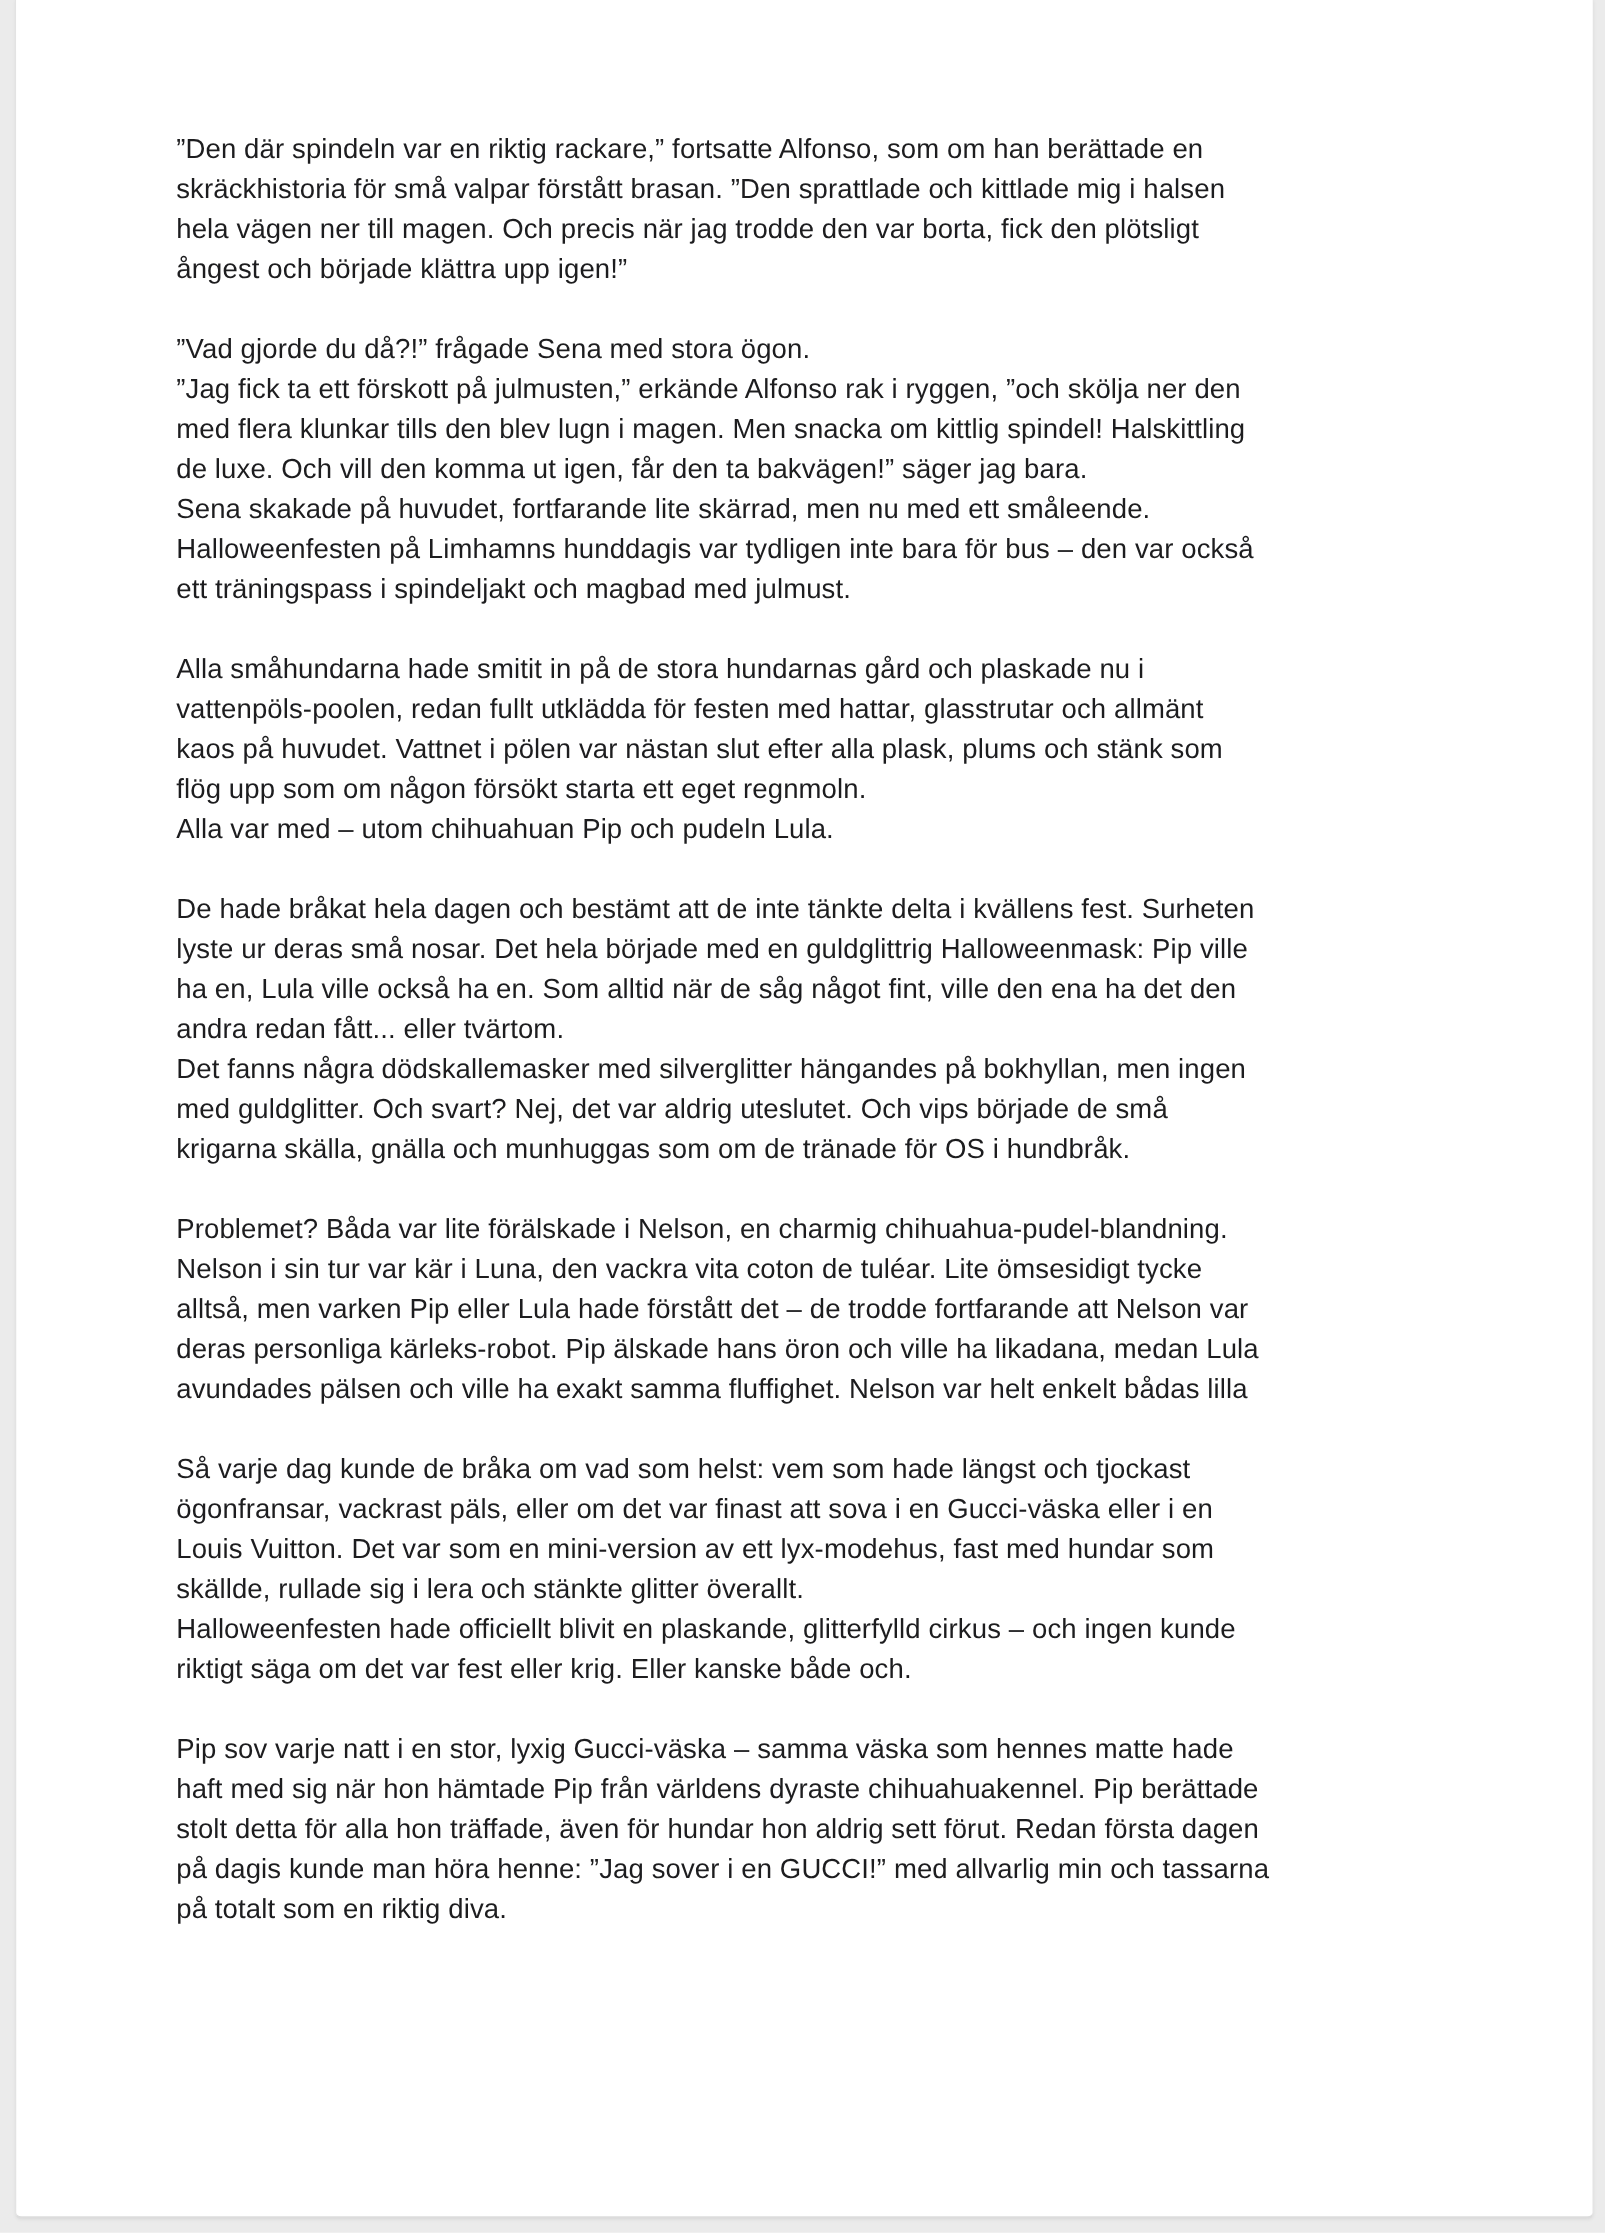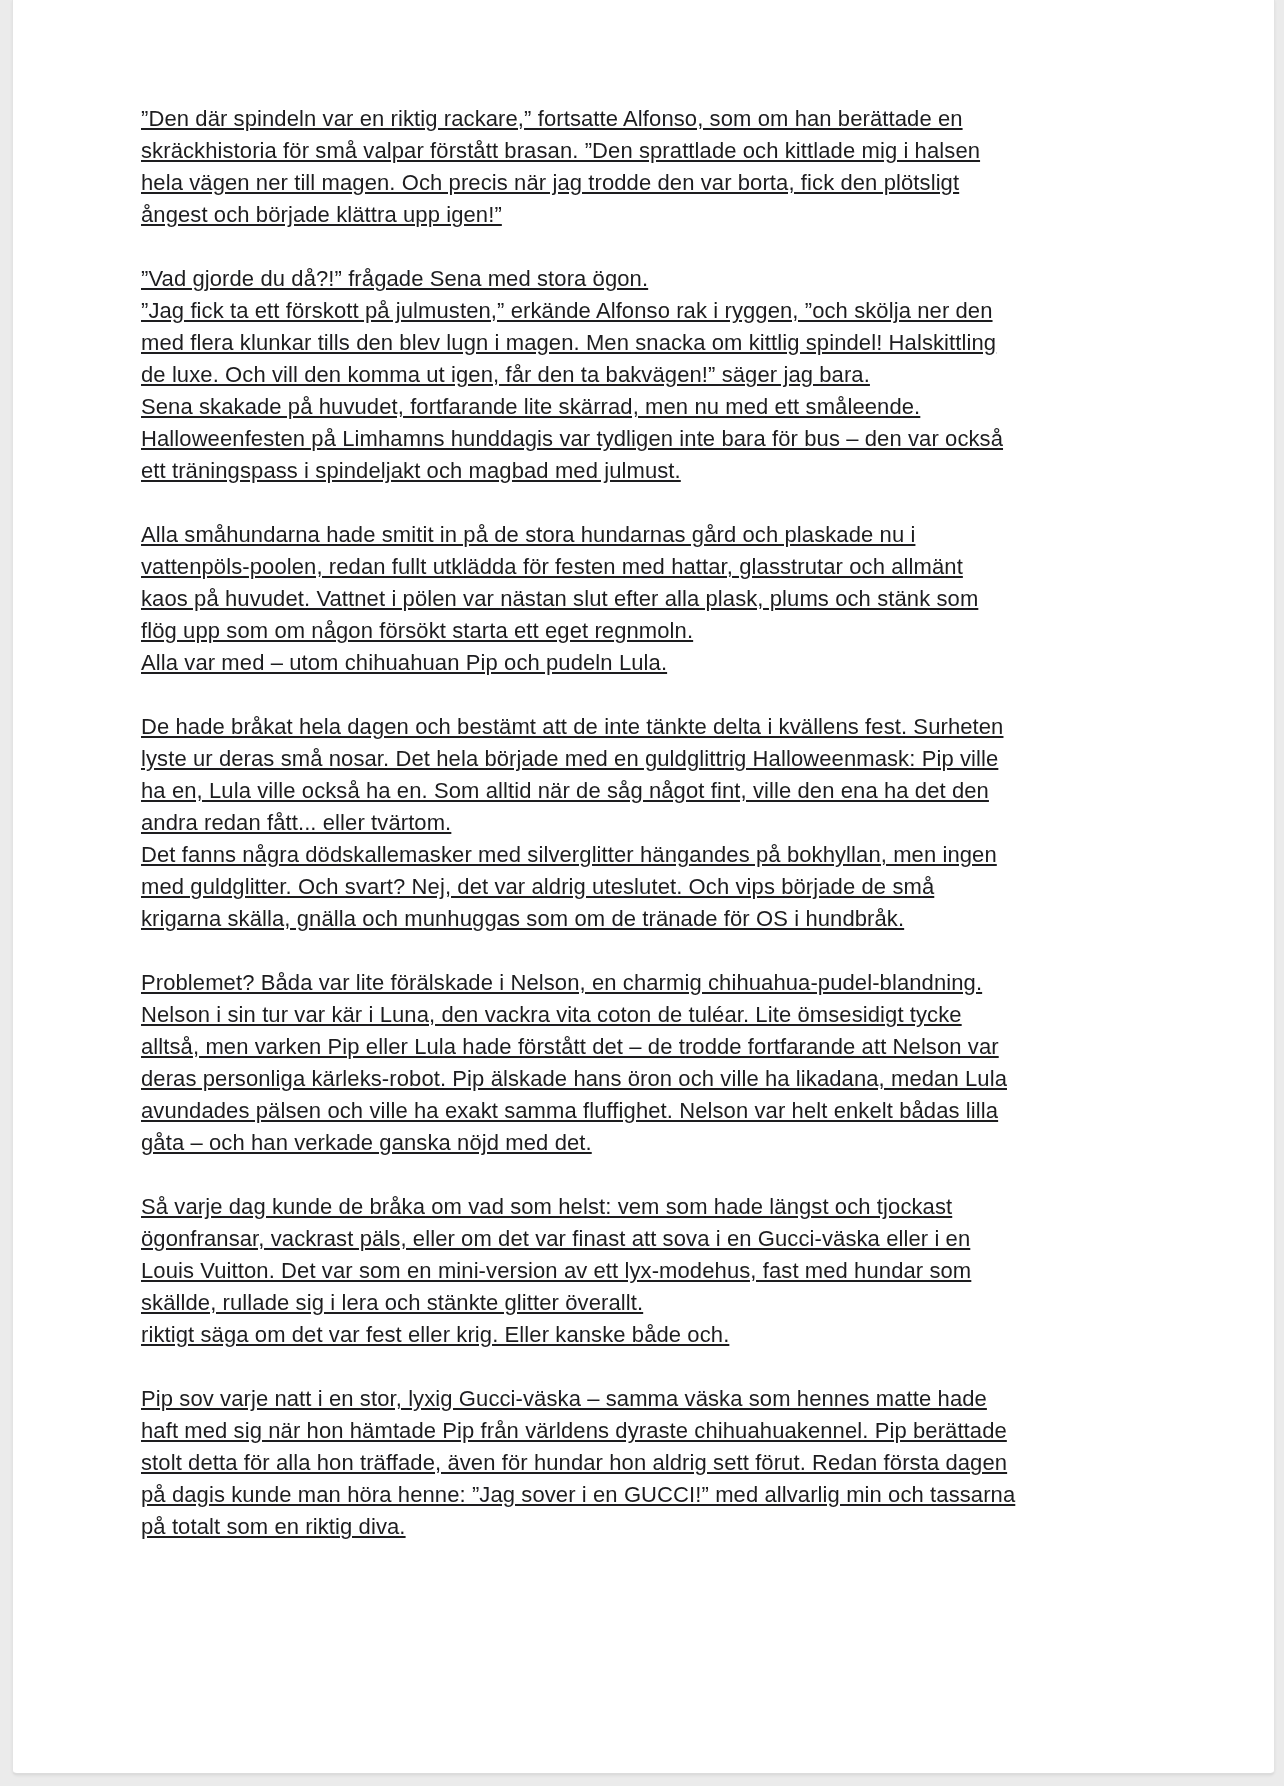--- a/index.html
+++ b/index.html
@@ -37,21 +37,20 @@
   .text-column p {
     margin: 0 0 32px 0;
     padding: 0;
   }
   .text-column p:last-child {
     margin-bottom: 0;
   }
   .line {
     display: block;
     white-space: pre-wrap;
-    text-decoration: underline;
   }
 </style>
 </head>
 <body>
 
 <div class="page">
   <div class="text-column" id="text-column">
       <p>
         <span class="line">”Den där spindeln var en riktig rackare,” fortsatte Alfonso, som om han berättade en</span>
         <span class="line">skräckhistoria för små valpar förstått brasan. ”Den sprattlade och kittlade mig i halsen</span>
@@ -82,27 +81,27 @@
         <span class="line">Det fanns några dödskallemasker med silverglitter hängandes på bokhyllan, men ingen</span>
         <span class="line">med guldglitter. Och svart? Nej, det var aldrig uteslutet. Och vips började de små</span>
         <span class="line">krigarna skälla, gnälla och munhuggas som om de tränade för OS i hundbråk.</span>
       </p>
       <p>
         <span class="line">Problemet? Båda var lite förälskade i Nelson, en charmig chihuahua-pudel-blandning.</span>
         <span class="line">Nelson i sin tur var kär i Luna, den vackra vita coton de tuléar. Lite ömsesidigt tycke</span>
         <span class="line">alltså, men varken Pip eller Lula hade förstått det – de trodde fortfarande att Nelson var</span>
         <span class="line">deras personliga kärleks-robot. Pip älskade hans öron och ville ha likadana, medan Lula</span>
         <span class="line">avundades pälsen och ville ha exakt samma fluffighet. Nelson var helt enkelt bådas lilla</span>
-        <span class="line">gåta – och han verkade ganska nöjd med det.</span>
       </p>
       <p>
         <span class="line">Så varje dag kunde de bråka om vad som helst: vem som hade längst och tjockast</span>
         <span class="line">ögonfransar, vackrast päls, eller om det var finast att sova i en Gucci-väska eller i en</span>
         <span class="line">Louis Vuitton. Det var som en mini-version av ett lyx-modehus, fast med hundar som</span>
         <span class="line">skällde, rullade sig i lera och stänkte glitter överallt.</span>
+        <span class="line">Halloweenfesten hade officiellt blivit en plaskande, glitterfylld cirkus – och ingen kunde</span>
         <span class="line">riktigt säga om det var fest eller krig. Eller kanske både och.</span>
       </p>
       <p>
         <span class="line">Pip sov varje natt i en stor, lyxig Gucci-väska – samma väska som hennes matte hade</span>
         <span class="line">haft med sig när hon hämtade Pip från världens dyraste chihuahuakennel. Pip berättade</span>
         <span class="line">stolt detta för alla hon träffade, även för hundar hon aldrig sett förut. Redan första dagen</span>
         <span class="line">på dagis kunde man höra henne: ”Jag sover i en GUCCI!” med allvarlig min och tassarna</span>
         <span class="line">på totalt som en riktig diva.</span>
       </p>
     </div>

